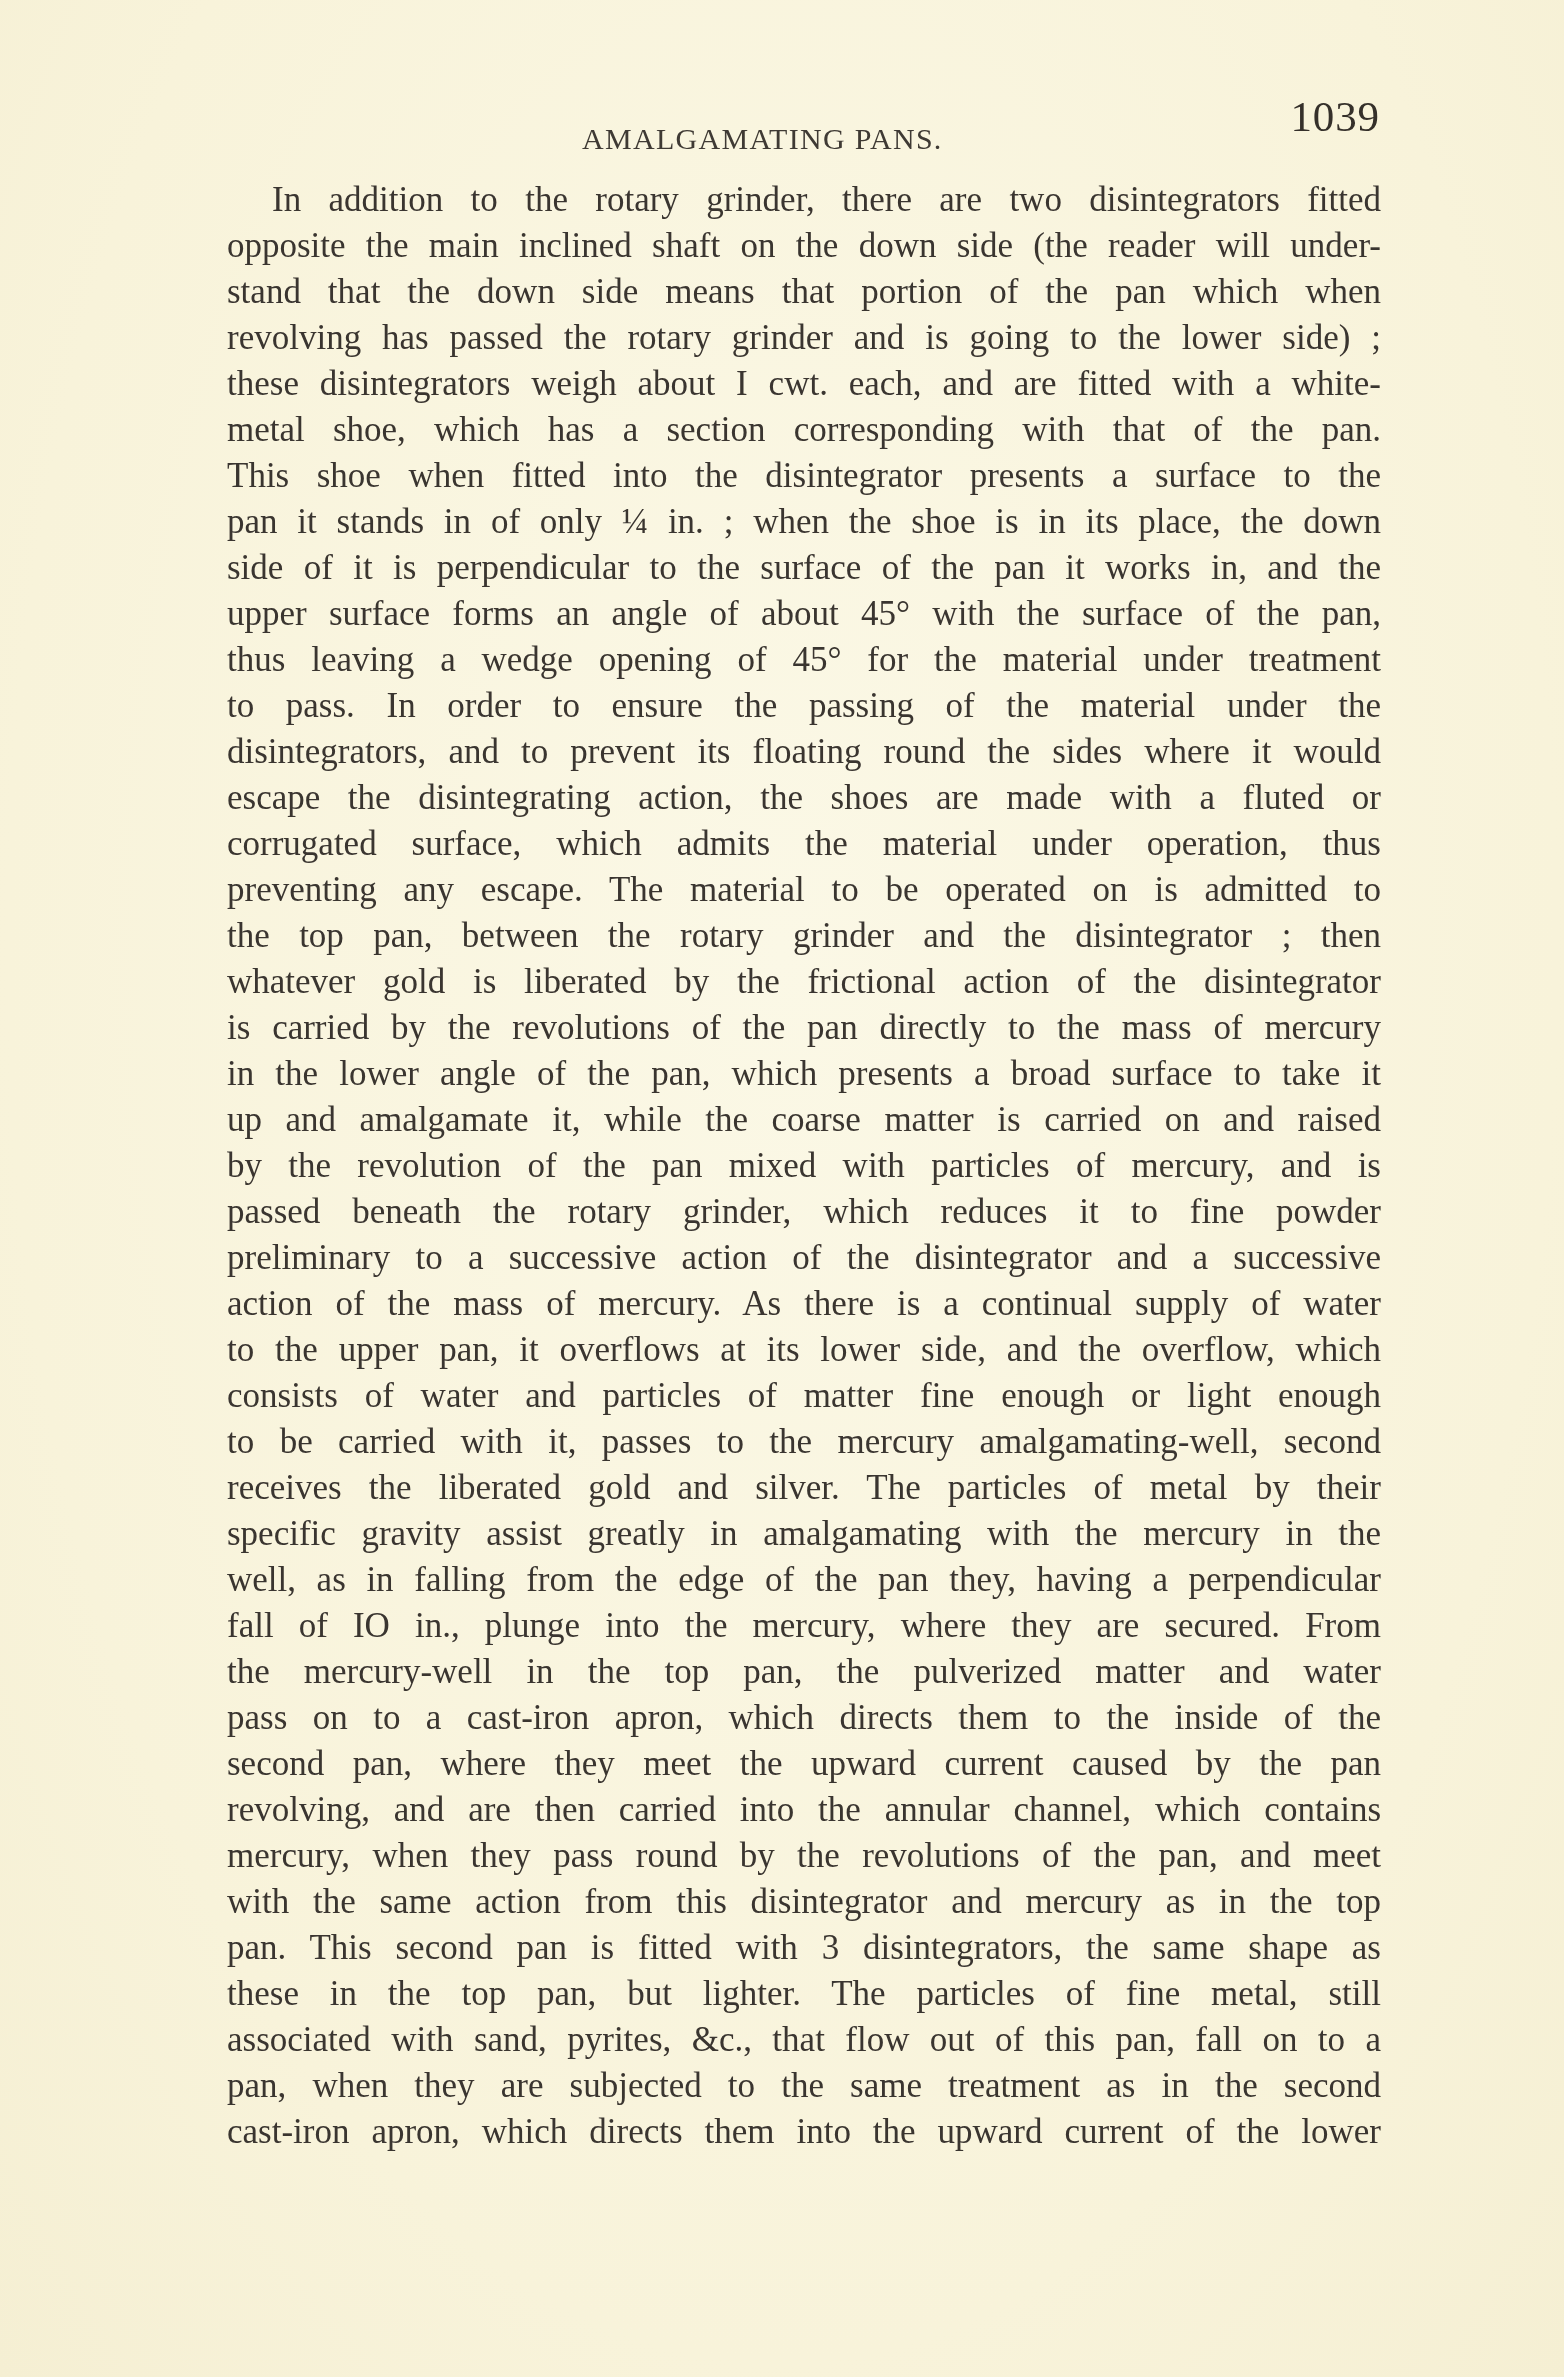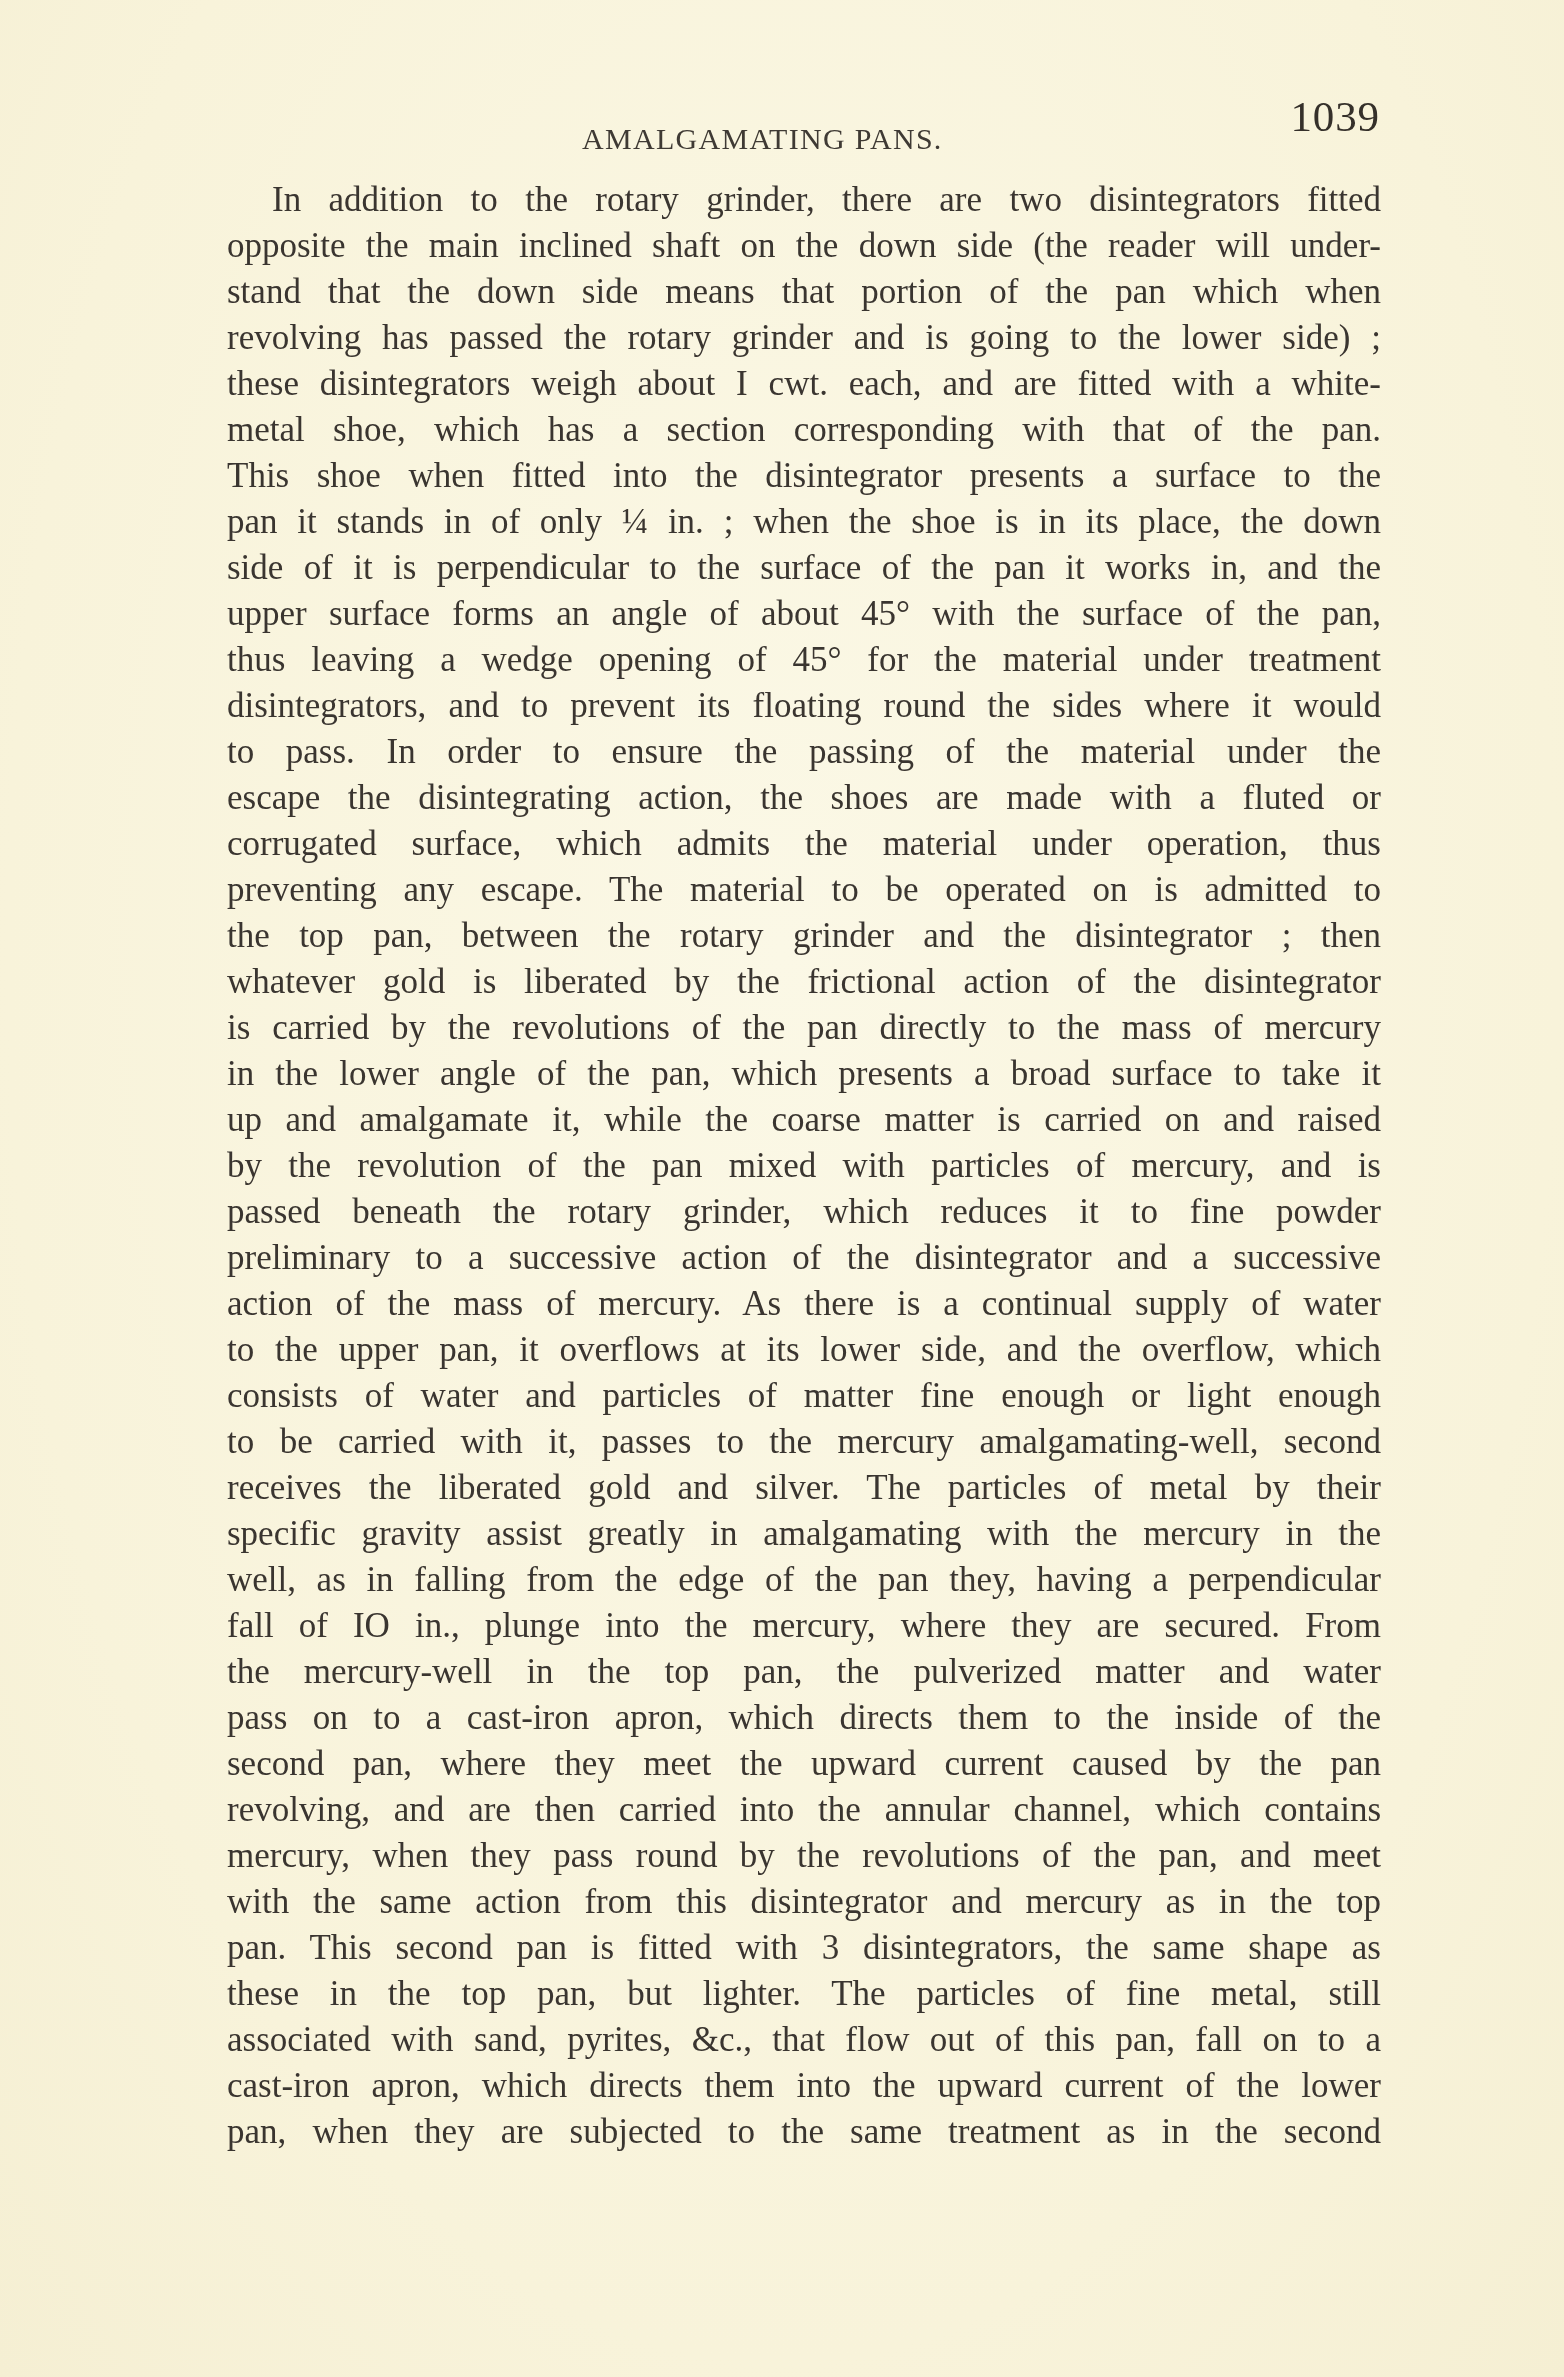--- a/index.html
+++ b/index.html
@@ -98,26 +98,26 @@
   <div class="line">
       <span class="line-wrap">side of it is perpendicular to the surface of the pan it works in, and the</span>
     </div>
   <div class="line">
       <span class="line-wrap">upper surface forms an angle of about 45° with the surface of the pan,</span>
     </div>
   <div class="line">
       <span class="line-wrap">thus leaving a wedge opening of 45° for the material under treatment</span>
     </div>
   <div class="line">
+      <span class="line-wrap">to pass. In order to ensure the passing of the material under the</span>
+    </div>
+  <div class="line">
       <span class="line-wrap">disintegrators, and to prevent its floating round the sides where it would</span>
     </div>
   <div class="line">
-      <span class="line-wrap">to pass. In order to ensure the passing of the material under the</span>
-    </div>
-  <div class="line">
       <span class="line-wrap">escape the disintegrating action, the shoes are made with a fluted or</span>
     </div>
   <div class="line">
       <span class="line-wrap">corrugated surface, which admits the material under operation, thus</span>
     </div>
   <div class="line">
       <span class="line-wrap">preventing any escape. The material to be operated on is admitted to</span>
     </div>
   <div class="line">
       <span class="line-wrap">the top pan, between the rotary grinder and the disintegrator ; then</span>
@@ -188,19 +188,19 @@
   <div class="line">
       <span class="line-wrap">pan. This second pan is fitted with 3 disintegrators, the same shape as</span>
     </div>
   <div class="line">
       <span class="line-wrap">these in the top pan, but lighter. The particles of fine metal, still</span>
     </div>
   <div class="line">
       <span class="line-wrap">associated with sand, pyrites, &amp;c., that flow out of this pan, fall on to a</span>
     </div>
   <div class="line">
+      <span class="line-wrap">pan, when they are subjected to the same treatment as in the second</span>
+    </div>
+  <div class="line">
       <span class="line-wrap">cast-iron apron, which directs them into the upward current of the lower</span>
     </div>
-  <div class="line">
-      <span class="line-wrap">pan, when they are subjected to the same treatment as in the second</span>
-    </div>
 </div>
 
 
 </body></html>

